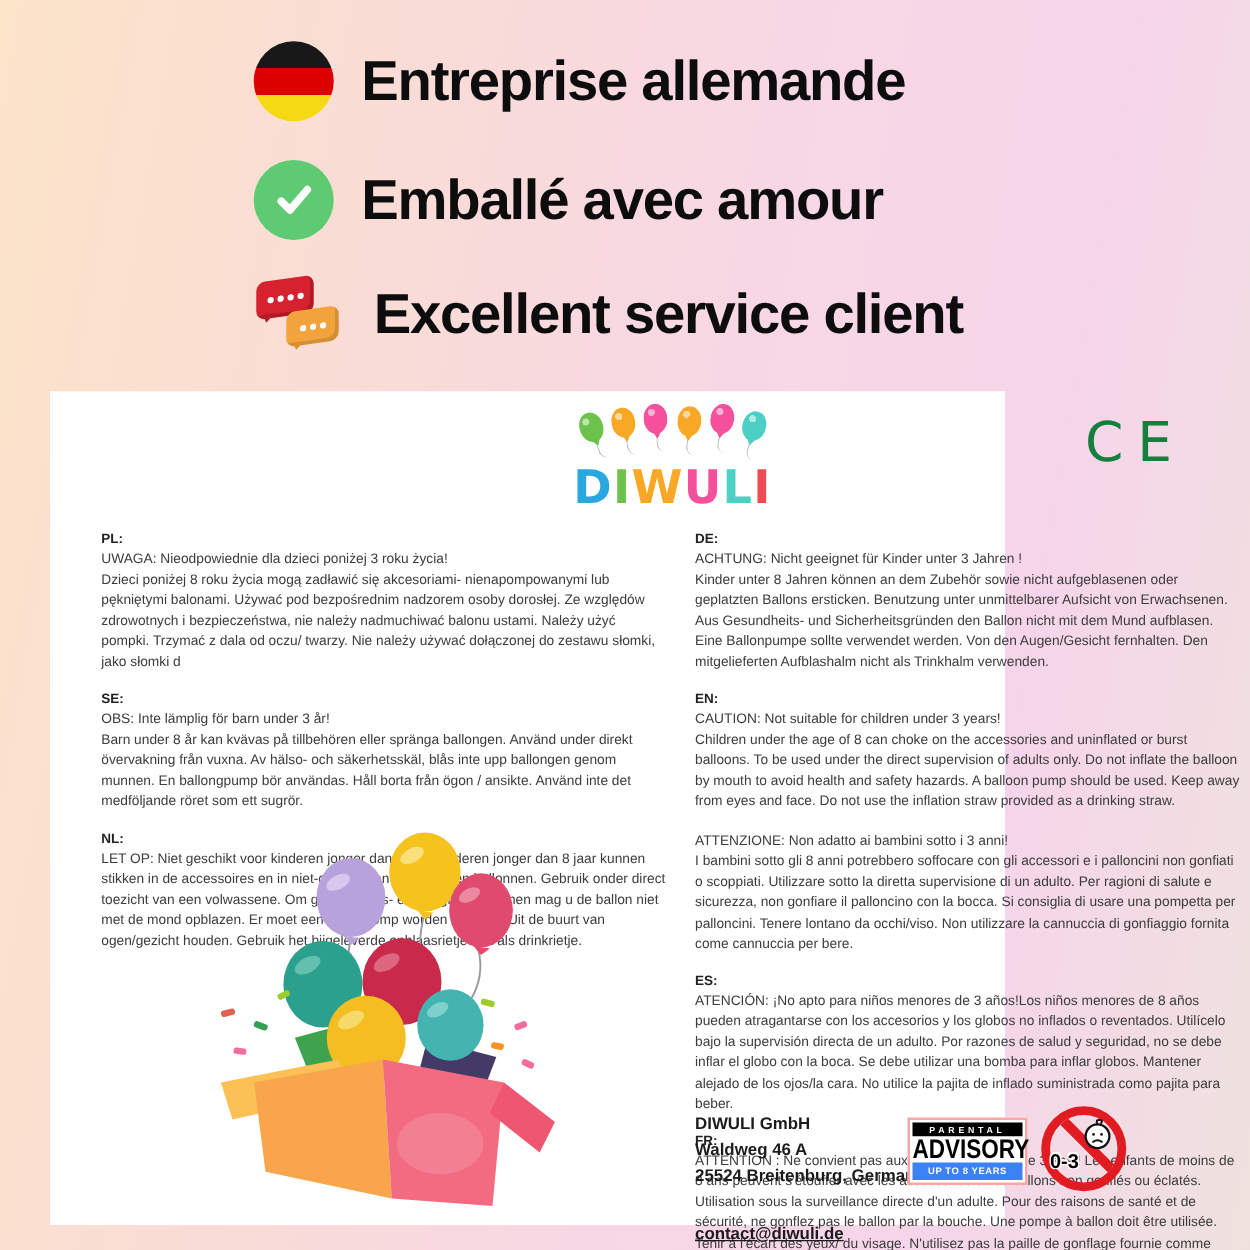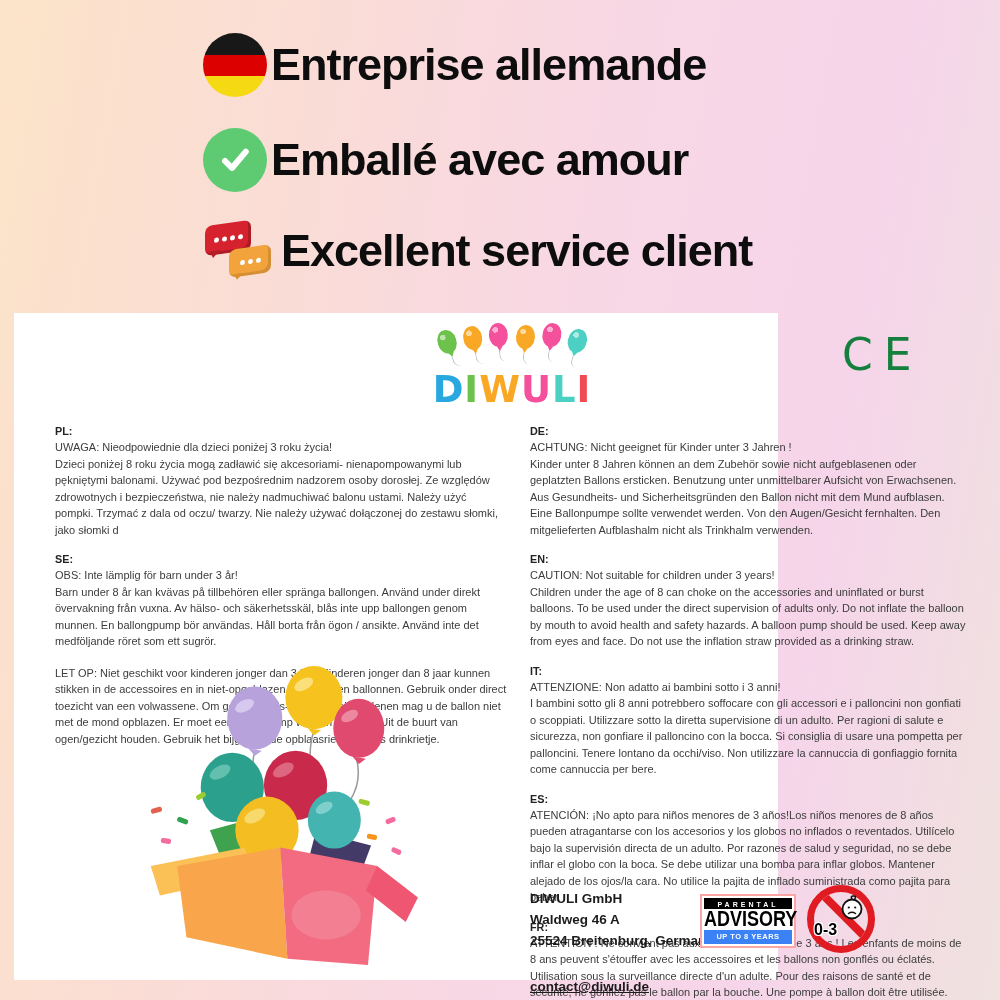--- a/index.html
+++ b/index.html
@@ -6,21 +6,21 @@
   html,body { width:1000px; height:1000px; }
   body {
     position:relative;
     font-family:"Liberation Sans", sans-serif;
     background:linear-gradient(100deg,#fce4c9 0%,#fadcd6 28%,#f8d7e5 55%,#f6d5ea 78%,#efe2de 100%);
     overflow:hidden;
   }
 
   
   .hero { position:absolute; left:0; top:0; width:1000px; height:313px; }
-  .feat-row { position:absolute; left:203px; display:flex; align-items:center; gap:4px; height:68px; }
+  .feat-row { position:absolute; left:203px; display:flex; align-items:center; gap:22px; height:68px; }
   .feat-row.r1 { top:31px; }
   .feat-row.r2 { top:126px; }
   .feat-row.r3 { top:217px; }
   .feat-label { font-size:45px; font-weight:bold; color:#0d0d0d; letter-spacing:-1px; white-space:nowrap; }
 
   .flag-icon { width:64px; height:64px; border-radius:50%;
     background:linear-gradient(180deg,#181818 0 34%,#dd0000 34% 67%,#f5d912 67% 100%); flex:0 0 64px; }
   .check-icon { width:64px; height:64px; border-radius:50%; background:#5ecb73;
     display:flex; align-items:center; justify-content:center; flex:0 0 64px; }
 
@@ -30,21 +30,21 @@
   .bubble.red { left:2px; top:6px; width:46px; height:30px; background:#d5222e; transform:skewY(-8deg);
     box-shadow:inset -3px -3px 0 rgba(0,0,0,.18); }
   .bubble.red::after { content:""; position:absolute; left:5px; bottom:-10px;
     border:7px solid transparent; border-top-color:#b51d27; border-left-width:3px; }
   .bubble.orange { left:26px; top:30px; width:42px; height:28px; background:#f2a33c; transform:skewY(-8deg);
     box-shadow:inset -3px -3px 0 rgba(0,0,0,.12); }
   .bubble.orange::after { content:""; position:absolute; left:5px; bottom:-9px;
     border:6px solid transparent; border-top-color:#db8f2c; border-left-width:3px; }
 
   
-  .card { position:absolute; left:14px; top:313px; width:764px; height:667px; background:#fff; }
+  .card { position:absolute; left:40px; top:313px; width:764px; height:667px; background:#fff; }
 
   
   .logo { position:absolute; left:398px; top:12px; width:200px; text-align:center; }
   .logo-balloons { height:42px; }
   .lb { display:inline-block; width:19px; height:24px; border-radius:50%; position:relative;
     margin:0 1.5px; vertical-align:top;
     background:radial-gradient(circle at 35% 28%, rgba(255,255,255,.55) 0 13%, rgba(255,255,255,0) 14%) , var(--c); }
   .lb::before { content:""; position:absolute; left:50%; bottom:-4px; transform:translateX(-50%);
     border-left:3px solid transparent; border-right:3px solid transparent; border-top:5px solid var(--c); }
   .lb::after { content:""; position:absolute; left:45%; top:27px; width:6px; height:12px;
@@ -150,37 +150,37 @@
       <div class="warn-code">PL:</div>
       <div class="warn-text">UWAGA: Nieodpowiednie dla dzieci poniżej 3 roku życia!
 Dzieci poniżej 8 roku życia mogą zadławić się akcesoriami- nienapompowanymi lub pękniętymi balonami. Używać pod bezpośrednim nadzorem osoby dorosłej. Ze względów zdrowotnych i bezpieczeństwa, nie należy nadmuchiwać balonu ustami. Należy użyć pompki. Trzymać z dala od oczu/ twarzy. Nie należy używać dołączonej do zestawu słomki, jako słomki d</div>
     </div>
     <div class="warn-section">
       <div class="warn-code">SE:</div>
       <div class="warn-text">OBS: Inte lämplig för barn under 3 år!
 Barn under 8 år kan kvävas på tillbehören eller spränga ballongen. Använd under direkt övervakning från vuxna. Av hälso- och säkerhetsskäl, blås inte upp ballongen genom munnen. En ballongpump bör användas. Håll borta från ögon / ansikte. Använd inte det medföljande röret som ett sugrör.</div>
     </div>
     <div class="warn-section">
+      <div class="warn-code">NL:</div>
       <div class="warn-text">LET OP: Niet geschikt voor kinderen jonger dan 3 jaar!Kinderen jonger dan 8 jaar kunnen stikken in de accessoires en in niet-opgeblazen of gebarsten ballonnen. Gebruik onder direct toezicht van een volwassene. Om gezondheids- en veiligheidsredenen mag u de ballon niet met de mond opblazen. Er moet een ballonpomp worden gebruikt. Uit de buurt van ogen/gezicht houden. Gebruik het bijgeleverde opblaasrietje niet als drinkrietje.</div>
     </div>
   </div>
 
   <div class="col col-right">
     <div class="warn-section">
       <div class="warn-code">DE:</div>
       <div class="warn-text">ACHTUNG: Nicht geeignet für Kinder unter 3 Jahren !
 Kinder unter 8 Jahren können an dem Zubehör sowie nicht aufgeblasenen oder geplatzten Ballons ersticken. Benutzung unter unmittelbarer Aufsicht von Erwachsenen. Aus Gesundheits- und Sicherheitsgründen den Ballon nicht mit dem Mund aufblasen. Eine Ballonpumpe sollte verwendet werden. Von den Augen/Gesicht fernhalten. Den mitgelieferten Aufblashalm nicht als Trinkhalm verwenden.</div>
     </div>
     <div class="warn-section">
       <div class="warn-code">EN:</div>
       <div class="warn-text">CAUTION: Not suitable for children under 3 years!
 Children under the age of 8 can choke on the accessories and uninflated or burst balloons. To be used under the direct supervision of adults only. Do not inflate the balloon by mouth to avoid health and safety hazards. A balloon pump should be used. Keep away from eyes and face. Do not use the inflation straw provided as a drinking straw.</div>
     </div>
     <div class="warn-section">
-      <div class="warn-code">IT:</div>
       <div class="warn-text">ATTENZIONE: Non adatto ai bambini sotto i 3 anni!
 I bambini sotto gli 8 anni potrebbero soffocare con gli accessori e i palloncini non gonfiati o scoppiati. Utilizzare sotto la diretta supervisione di un adulto. Per ragioni di salute e sicurezza, non gonfiare il palloncino con la bocca. Si consiglia di usare una pompetta per palloncini. Tenere lontano da occhi/viso. Non utilizzare la cannuccia di gonfiaggio fornita come cannuccia per bere.</div>
     </div>
     <div class="warn-section">
       <div class="warn-code">ES:</div>
       <div class="warn-text">ATENCIÓN: ¡No apto para niños menores de 3 años!Los niños menores de 8 años pueden atragantarse con los accesorios y los globos no inflados o reventados. Utilícelo bajo la supervisión directa de un adulto. Por razones de salud y seguridad, no se debe inflar el globo con la boca. Se debe utilizar una bomba para inflar globos. Mantener alejado de los ojos/la cara. No utilice la pajita de inflado suministrada como pajita para beber.</div>
     </div>
     <div class="warn-section">
       <div class="warn-code">FR:</div>
       <div class="warn-text">ATTENTION : Ne convient pas aux enfants de moins de 3 ans ! Les enfants de moins de 8 ans peuvent s'étouffer avec les accessoires et les ballons non gonflés ou éclatés. Utilisation sous la surveillance directe d'un adulte. Pour des raisons de santé et de sécurité, ne gonflez pas le ballon par la bouche. Une pompe à ballon doit être utilisée. Tenir à l'écart des yeux/ du visage. N'utilisez pas la paille de gonflage fournie comme paille à boire.</div>

